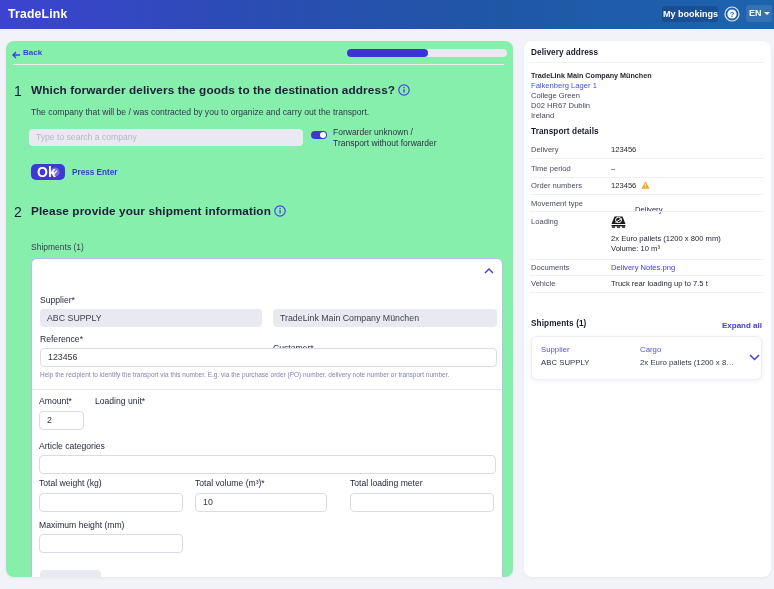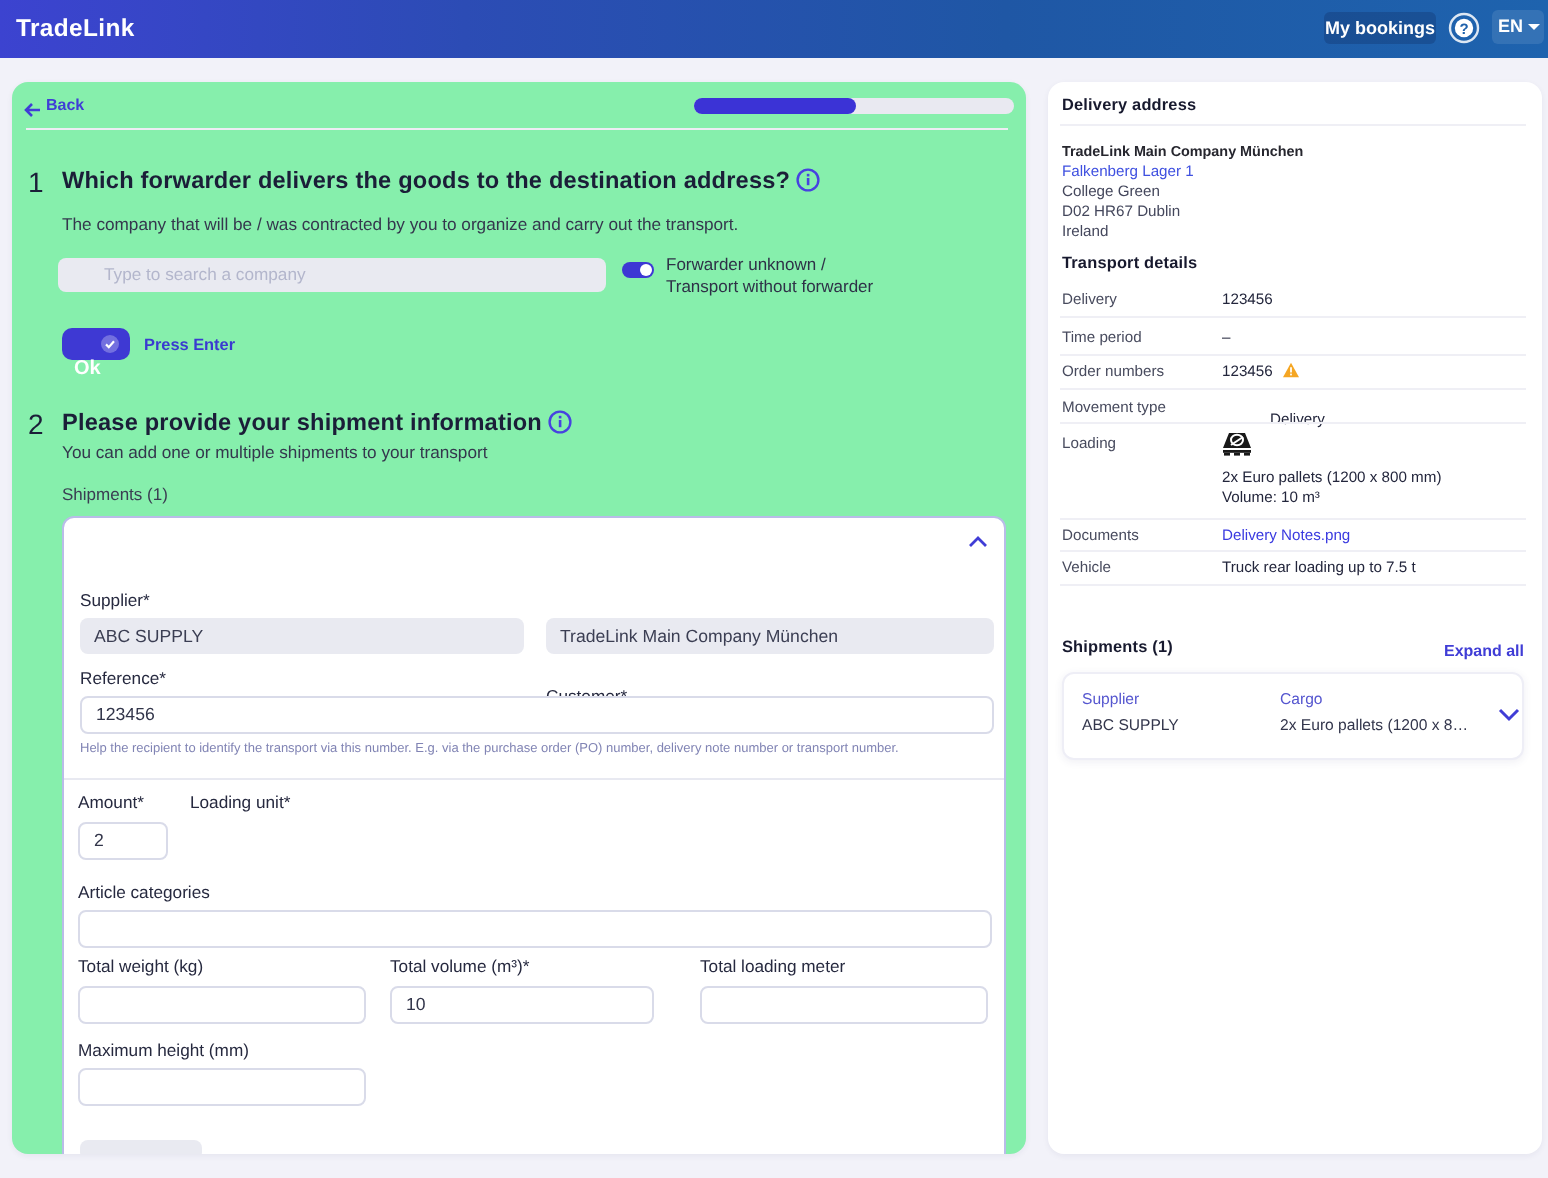--- a/index.html
+++ b/index.html
@@ -4,21 +4,21 @@
 <style>
   * { margin:0; padding:0; box-sizing:border-box; }
   html,body { width:774px; height:589px; overflow:hidden; }
   body { font-family:"Liberation Sans", sans-serif; background:#f2f2f9; position:relative; }
 
   
   #header { position:absolute; left:0; top:0; width:774px; height:29px;
     background:linear-gradient(90deg,#3c43d0 0%,#2c4cb5 30%,#1f57a5 65%,#1e63ae 100%); }
   #logo { position:absolute; left:8px; top:7px; color:#fff; font-size:12.2px; font-weight:700; letter-spacing:0.2px; }
   #mybookings { position:absolute; left:662px; top:6px; width:56px; height:16px; background:rgba(10,25,70,0.22);
-    border-radius:3px; color:#fff; font-size:9px; font-weight:600; text-align:center; line-height:16px; white-space:nowrap; }
+    border-radius:3px; color:#fff; font-size:9px; font-weight:600; text-align:right; line-height:16px; white-space:nowrap; }
   #helpicon { position:absolute; left:724px; top:6px; width:16px; height:16px; }
   #enpill { position:absolute; left:746px; top:5px; width:26px; height:17px; background:rgba(255,255,255,0.10);
     border-radius:3px; color:#fff; font-size:9px; font-weight:700; line-height:17px; padding-left:3px; white-space:nowrap; }
   #enpill .tri { display:inline-block; width:0; height:0; border-left:3px solid transparent; border-right:3px solid transparent;
     border-top:3.5px solid #fff; margin-left:2px; vertical-align:1px; }
 
   
   #leftcard { position:absolute; left:6px; top:41px; width:507px; height:536px; background:#86efac; border-radius:8px;
     box-shadow:0 1px 3px rgba(40,40,90,0.06); overflow:hidden; }
   #rightcard { position:absolute; left:524px; top:41px; width:247px; height:536px; background:#fff; border-radius:8px;
@@ -32,26 +32,26 @@
   .h1 { position:absolute; left:25px; font-size:11.8px; font-weight:700; color:#1b1e38; letter-spacing:0.1px; }
   .sub { position:absolute; left:25px; font-size:8.6px; color:#34374d; }
   .flabel { position:absolute; font-size:8.6px; color:#26293f; font-weight:500; }
   .ginput { position:absolute; height:18px; background:#e9eaf1; border-radius:4px; font-size:8.8px; color:#3b3e53;
     line-height:18px; padding-left:7px; }
   .winput { position:absolute; height:19px; background:#fff; border:1px solid #d9dbe9; border-radius:4px; font-size:8.8px;
     color:#32354a; line-height:17px; padding-left:7px; }
   .help { position:absolute; font-size:6.5px; color:#8184b4; }
 
   #search { position:absolute; left:23px; top:88px; width:274px; height:17px; background:#e9eaf1; border-radius:4px;
-    font-size:8.6px; color:#b3b6cc; line-height:17px; padding-left:23px; }
+    font-size:8.6px; color:#b3b6cc; line-height:17px; padding-left:7px; }
   #toggle { position:absolute; left:305px; top:90px; width:16px; height:8px; background:#3d38d4; border-radius:4px; }
   #toggle .knob { position:absolute; right:1px; top:1px; width:6px; height:6px; background:#fff; border-radius:3px; }
   #toglabel { position:absolute; left:327px; top:86px; font-size:8.5px; color:#2e3147; line-height:11px; }
   #okbtn { position:absolute; left:25px; top:123px; width:34px; height:16px; background:#3e39d3; border-radius:5px; color:#fff; }
-  #okbtn .t { position:absolute; left:6px; top:15px; font-size:10px; font-weight:700; }
+  #okbtn .t { position:absolute; left:6px; top:0; font-size:14px; font-weight:700; }
   #pressenter { position:absolute; left:66px; top:127px; font-size:8.2px; color:#3a3ad0; font-weight:600; }
   #pressenter b { font-weight:800; }
 
   #shipcard { position:absolute; left:25px; top:217px; width:472px; height:400px; border:1px solid #b9bce8; border-radius:6px; background:#fff; }
 
   
   .sbh { position:absolute; left:7px; font-size:8.2px; font-weight:700; color:#17192e; letter-spacing:0.1px; }
   .sline { position:absolute; left:6px; width:233px; height:1px; background:#efeff5; }
   .slabel { position:absolute; left:7px; font-size:7.6px; color:#484b5e; }
   .sval { position:absolute; left:87px; font-size:7.6px; color:#23263c; }
@@ -103,21 +103,20 @@
     <div id="pressenter">Press <b>Enter</b></div>
 
     <div class="secnum" style="top:163px;">2</div>
     <div class="h1" style="top:163px;">Please provide your shipment information
       <svg width="12" height="12" viewBox="0 0 12 12" style="vertical-align:-2px;">
         <circle cx="6" cy="6" r="5.2" fill="none" stroke="#4742e0" stroke-width="1.2"></circle>
         <rect x="5.4" y="5" width="1.3" height="3.6" fill="#4742e0"></rect>
         <rect x="5.4" y="2.9" width="1.3" height="1.3" fill="#4742e0"></rect>
       </svg>
     </div>
-    <div class="sub" style="top:180px;">You can add one or multiple shipments to your transport</div>
     <div class="sub" style="top:201px; color:#3a3d52; font-size:8.5px;">Shipments (1)</div>
 
     <div id="shipcard">
       <svg width="10" height="6" viewBox="0 0 10 6" style="position:absolute;left:452px;top:9px;">
         <path d="M1 5 L5 1 L9 5" fill="none" stroke="#403dd6" stroke-width="1.4"></path>
       </svg>
       <div class="flabel" style="left:8px; top:36px;">Supplier*</div>
       <div class="flabel" style="left:241px; top:36px;margin-top:48px;">Customer*</div>
       <div class="ginput" style="left:8px; top:50px; width:222px;">ABC SUPPLY</div>
       <div class="ginput" style="left:241px; top:50px; width:224px;">TradeLink Main Company München</div>

